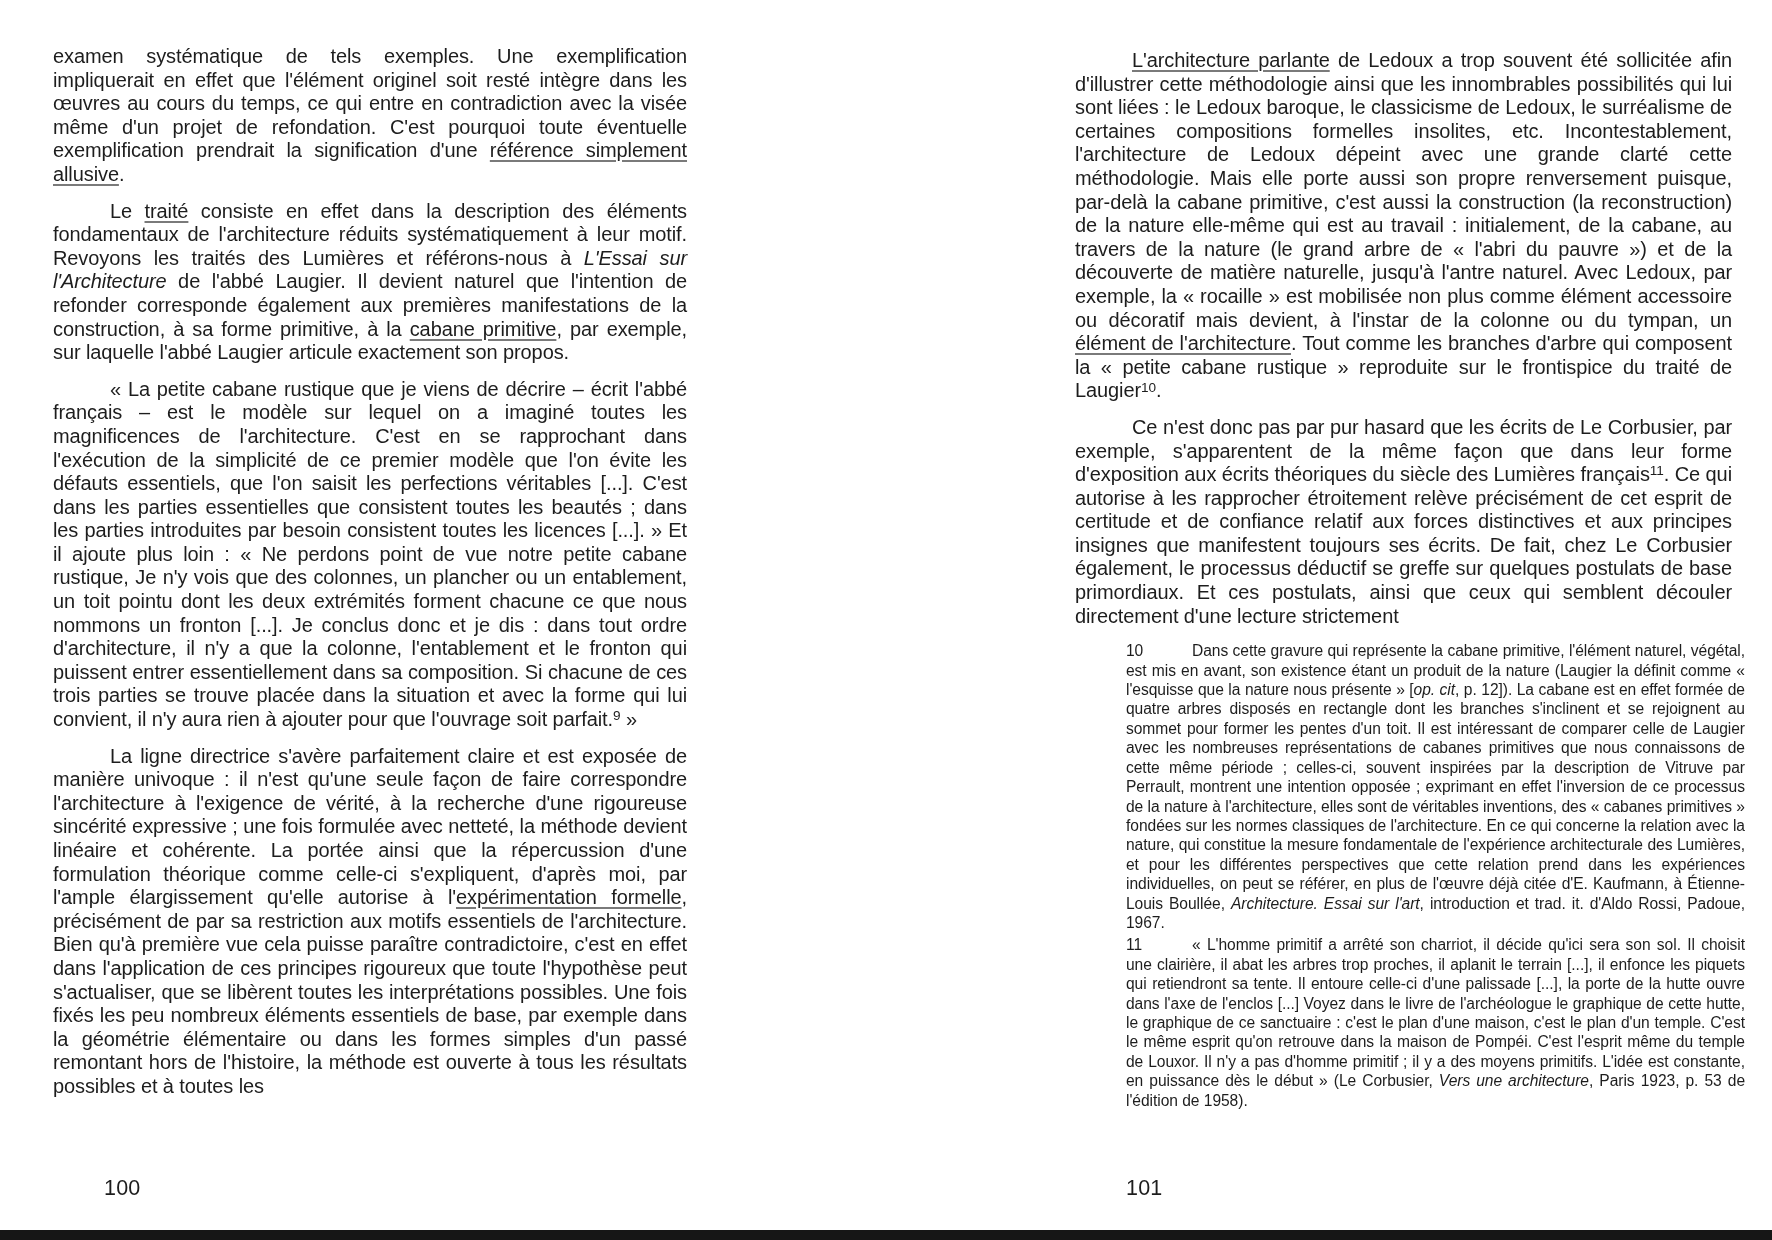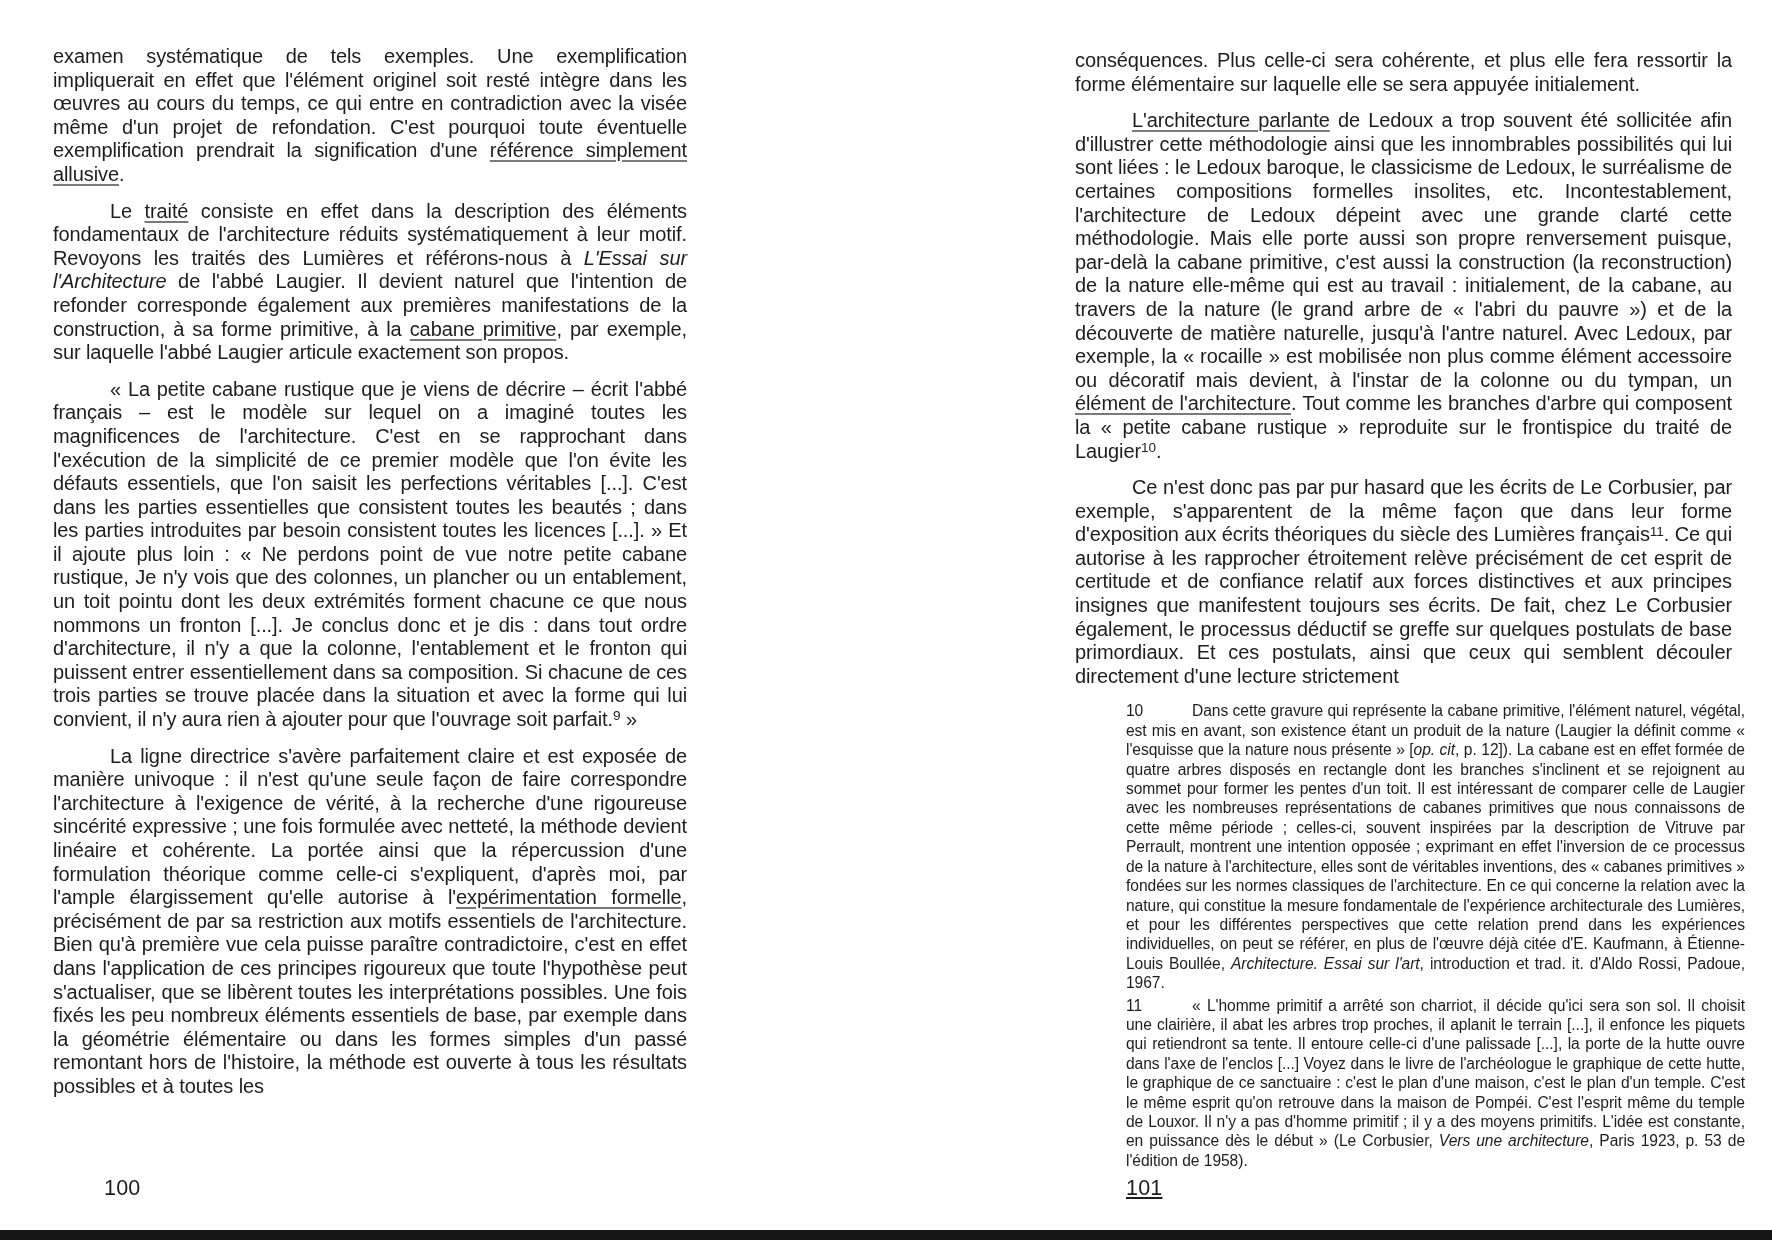--- a/index.html
+++ b/index.html
@@ -56,21 +56,21 @@
   }
   .footnote + .footnote{margin-top:3px;}
   .fn-num{display:inline-block;width:66px;font-style:normal;}
   .page-number{
     position:absolute;
     left:64px;
     font-size:21.5px;
     letter-spacing:0.2px;
   }
   .page-left .page-number{top:1144px;text-align:center;}
-  .page-right .page-number{top:1140px;text-decoration:underline;}
+  .page-right .page-number{top:1140px;}
   .bottom-edge{
     position:absolute;left:0;bottom:0;width:1772px;height:10px;
     background:var(--bottom-bar);
   }
 </style>
 </head>
 <body>
 
 <div class="spread">
 
@@ -79,21 +79,20 @@
         <p class="para"><span>examen systématique de tels exemples. Une exemplification impliquerait en effet que l'élément originel soit resté intègre dans les œuvres au cours du temps, ce qui entre en contradiction avec la visée même d'un projet de refondation. C'est pourquoi toute éventuelle exemplification prendrait la signification d'une </span><span class="u">référence simplement allusive</span><span>.</span></p>
         <p class="para indent"><span>Le </span><span class="u">traité</span><span> consiste en effet dans la description des éléments fondamentaux de l'architecture réduits systématiquement à leur motif. Revoyons les traités des Lumières et référons-nous à </span><span class="i">L'Essai sur l'Architecture</span><span> de l'abbé Laugier. Il devient naturel que l'intention de refonder corresponde également aux premières manifestations de la construction, à sa forme primitive, à la </span><span class="u">cabane primitive</span><span>, par exemple, sur laquelle l'abbé Laugier articule exactement son propos.</span></p>
         <p class="para indent"><span>« La petite cabane rustique que je viens de décrire – écrit l'abbé français – est le modèle sur lequel on a imaginé toutes les magnificences de l'architecture. C'est en se rapprochant dans l'exécution de la simplicité de ce premier modèle que l'on évite les défauts essentiels, que l'on saisit les perfections véritables [...]. C'est dans les parties essentielles que consistent toutes les beautés ; dans les parties introduites par besoin consistent toutes les licences [...]. » Et il ajoute plus loin : « Ne perdons point de vue notre petite cabane rustique, Je n'y vois que des colonnes, un plancher ou un entablement, un toit pointu dont les deux extrémités forment chacune ce que nous nommons un fronton [...]. Je conclus donc et je dis : dans tout ordre d'architecture, il n'y a que la colonne, l'entablement et le fronton qui puissent entrer essentiellement dans sa composition. Si chacune de ces trois parties se trouve placée dans la situation et avec la forme qui lui convient, il n'y aura rien à ajouter pour que l'ouvrage soit parfait.</span><sup class="fn-marker">9</sup><span> »</span></p>
         <p class="para indent"><span>La ligne directrice s'avère parfaitement claire et est exposée de manière univoque : il n'est qu'une seule façon de faire correspondre l'architecture à l'exigence de vérité, à la recherche d'une rigoureuse sincérité expressive ; une fois formulée avec netteté, la méthode devient linéaire et cohérente. La portée ainsi que la répercussion d'une formulation théorique comme celle-ci s'expliquent, d'après moi, par l'ample élargissement qu'elle autorise à l'</span><span class="u">expérimentation formelle</span><span>, précisément de par sa restriction aux motifs essentiels de l'architecture. Bien qu'à première vue cela puisse paraître contradictoire, c'est en effet dans l'application de ces principes rigoureux que toute l'hypothèse peut s'actualiser, que se libèrent toutes les interprétations possibles. Une fois fixés les peu nombreux éléments essentiels de base, par exemple dans la géométrie élémentaire ou dans les formes simples d'un passé remontant hors de l'histoire, la méthode est ouverte à tous les résultats possibles et à toutes les</span></p>
       </div>
     <div class="page-number">100</div>
   </div>
 
   <div class="page page-right">
     <div class="body-text">
-        <p class="para"><span>conséquences. Plus celle-ci sera cohérente, et plus elle fera ressortir la forme élémentaire sur laquelle elle se sera appuyée initialement.</span></p>
         <p class="para indent"><span class="u">L'architecture parlante</span><span> de Ledoux a trop souvent été sollicitée afin d'illustrer cette méthodologie ainsi que les innombrables possibilités qui lui sont liées : le Ledoux baroque, le classicisme de Ledoux, le surréalisme de certaines compositions formelles insolites, etc. Incontestablement, l'architecture de Ledoux dépeint avec une grande clarté cette méthodologie. Mais elle porte aussi son propre renversement puisque, par-delà la cabane primitive, c'est aussi la construction (la reconstruction) de la nature elle-même qui est au travail : initialement, de la cabane, au travers de la nature (le grand arbre de « l'abri du pauvre ») et de la découverte de matière naturelle, jusqu'à l'antre naturel. Avec Ledoux, par exemple, la « rocaille » est mobilisée non plus comme élément accessoire ou décoratif mais devient, à l'instar de la colonne ou du tympan, un </span><span class="u">élément de l'architecture</span><span>. Tout comme les branches d'arbre qui composent la « petite cabane rustique » reproduite sur le frontispice du traité de Laugier</span><sup class="fn-marker">10</sup><span>.</span></p>
         <p class="para indent"><span>Ce n'est donc pas par pur hasard que les écrits de Le Corbusier, par exemple, s'apparentent de la même façon que dans leur forme d'exposition aux écrits théoriques du siècle des Lumières français</span><sup class="fn-marker">11</sup><span>. Ce qui autorise à les rapprocher étroitement relève précisément de cet esprit de certitude et de confiance relatif aux forces distinctives et aux principes insignes que manifestent toujours ses écrits. De fait, chez Le Corbusier également, le processus déductif se greffe sur quelques postulats de base primordiaux. Et ces postulats, ainsi que ceux qui semblent découler directement d'une lecture strictement</span></p>
       </div>
     <div class="footnotes">
         <p class="footnote"><span class="fn-num">10</span><span>Dans cette gravure qui représente la cabane primitive, l'élément naturel, végétal, est mis en avant, son existence étant un produit de la nature (Laugier la définit comme « l'esquisse que la nature nous présente » [</span><span class="i">op. cit</span><span>, p. 12]). La cabane est en effet formée de quatre arbres disposés en rectangle dont les branches s'inclinent et se rejoignent au sommet pour former les pentes d'un toit. Il est intéressant de comparer celle de Laugier avec les nombreuses représentations de cabanes primitives que nous connaissons de cette même période ; celles-ci, souvent inspirées par la description de Vitruve par Perrault, montrent une intention opposée ; exprimant en effet l'inversion de ce processus de la nature à l'architecture, elles sont de véritables inventions, des « cabanes primitives » fondées sur les normes classiques de l'architecture. En ce qui concerne la relation avec la nature, qui constitue la mesure fondamentale de l'expérience architecturale des Lumières, et pour les différentes perspectives que cette relation prend dans les expériences individuelles, on peut se référer, en plus de l'œuvre déjà citée d'E. Kaufmann, à Étienne-Louis Boullée, </span><span class="i">Architecture. Essai sur l'art</span><span>, introduction et trad. it. d'Aldo Rossi, Padoue, 1967.</span></p>
         <p class="footnote"><span class="fn-num">11</span><span>« L'homme primitif a arrêté son charriot, il décide qu'ici sera son sol. Il choisit une clairière, il abat les arbres trop proches, il aplanit le terrain [...], il enfonce les piquets qui retiendront sa tente. Il entoure celle-ci d'une palissade [...], la porte de la hutte ouvre dans l'axe de l'enclos [...] Voyez dans le livre de l'archéologue le graphique de cette hutte, le graphique de ce sanctuaire : c'est le plan d'une maison, c'est le plan d'un temple. C'est le même esprit qu'on retrouve dans la maison de Pompéi. C'est l'esprit même du temple de Louxor. Il n'y a pas d'homme primitif ; il y a des moyens primitifs. L'idée est constante, en puissance dès le début » (Le Corbusier, </span><span class="i">Vers une architecture</span><span>, Paris 1923, p. 53 de l'édition de 1958).</span></p>
       </div>
     <div class="page-number">101</div>
   </div>
 

